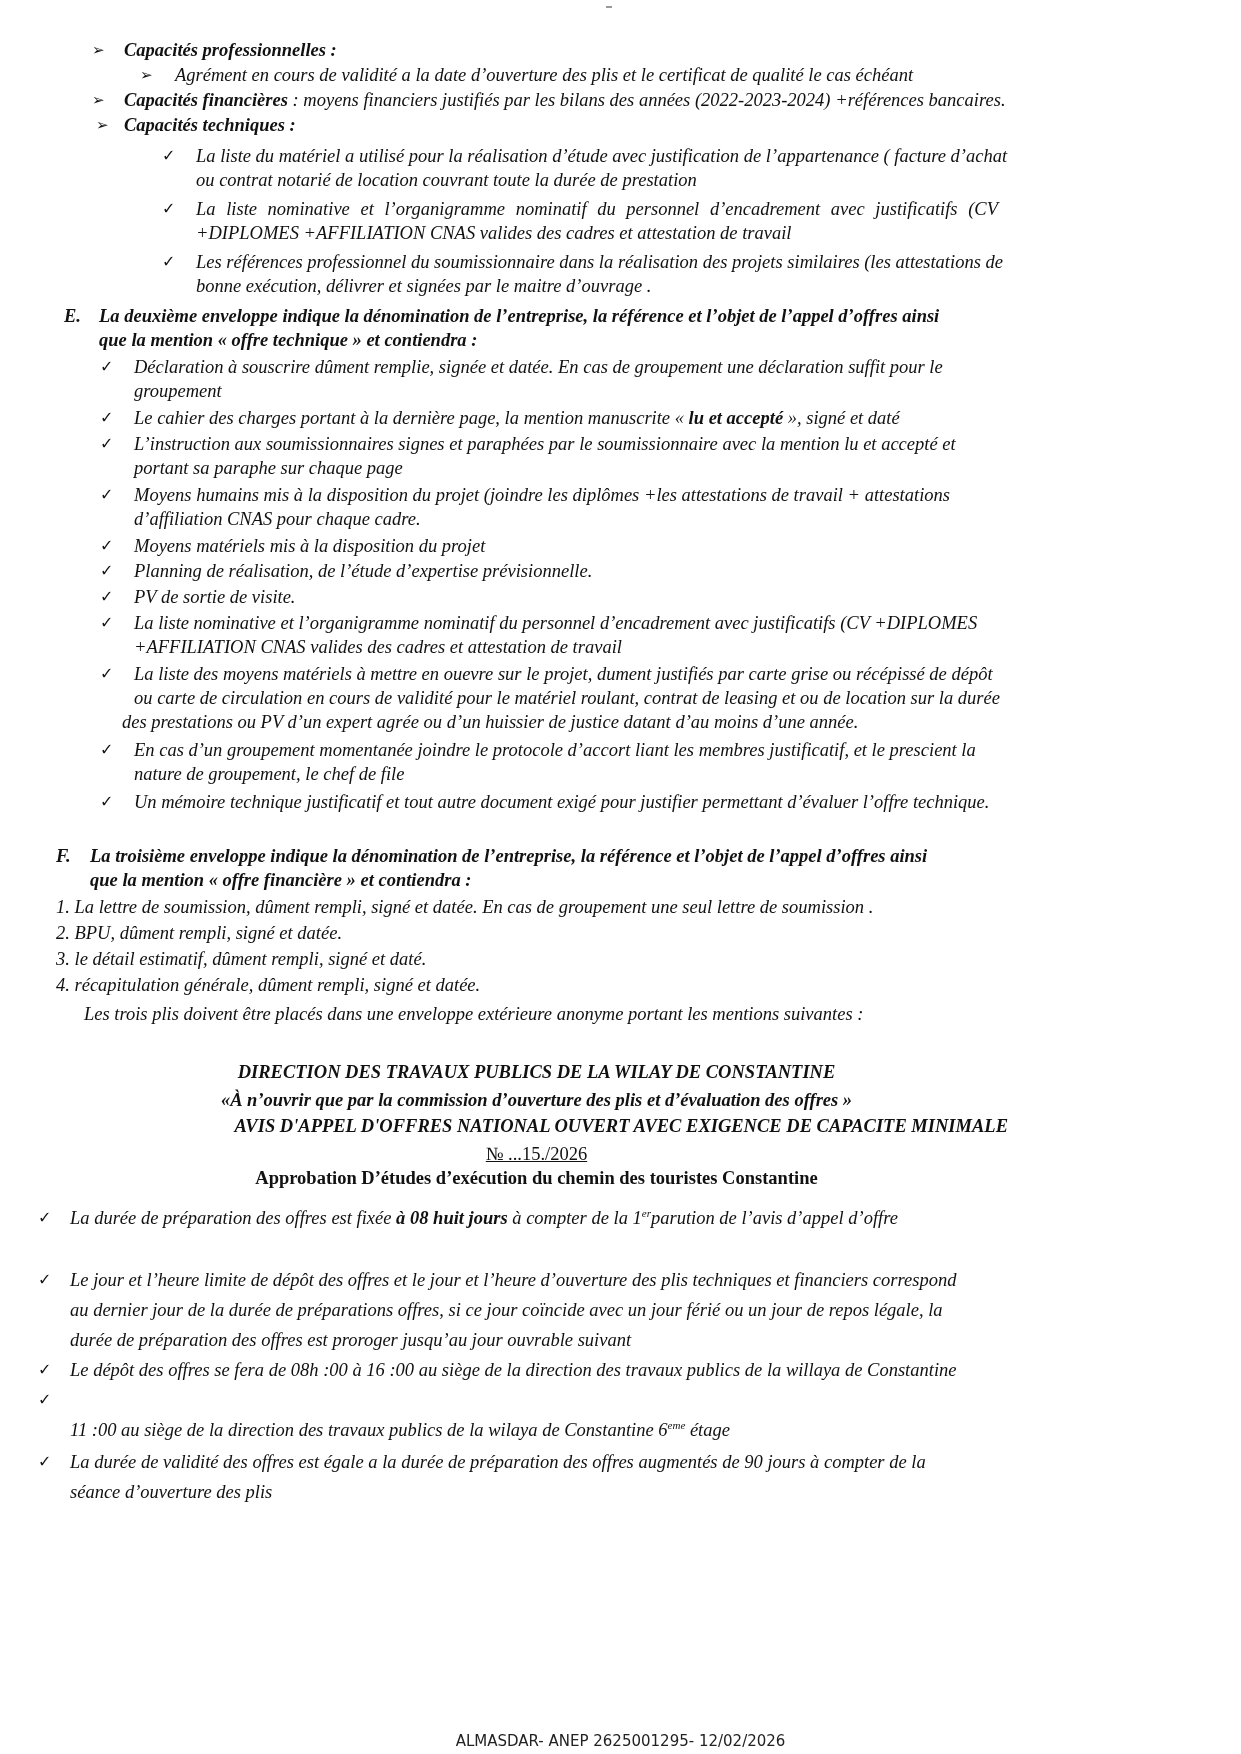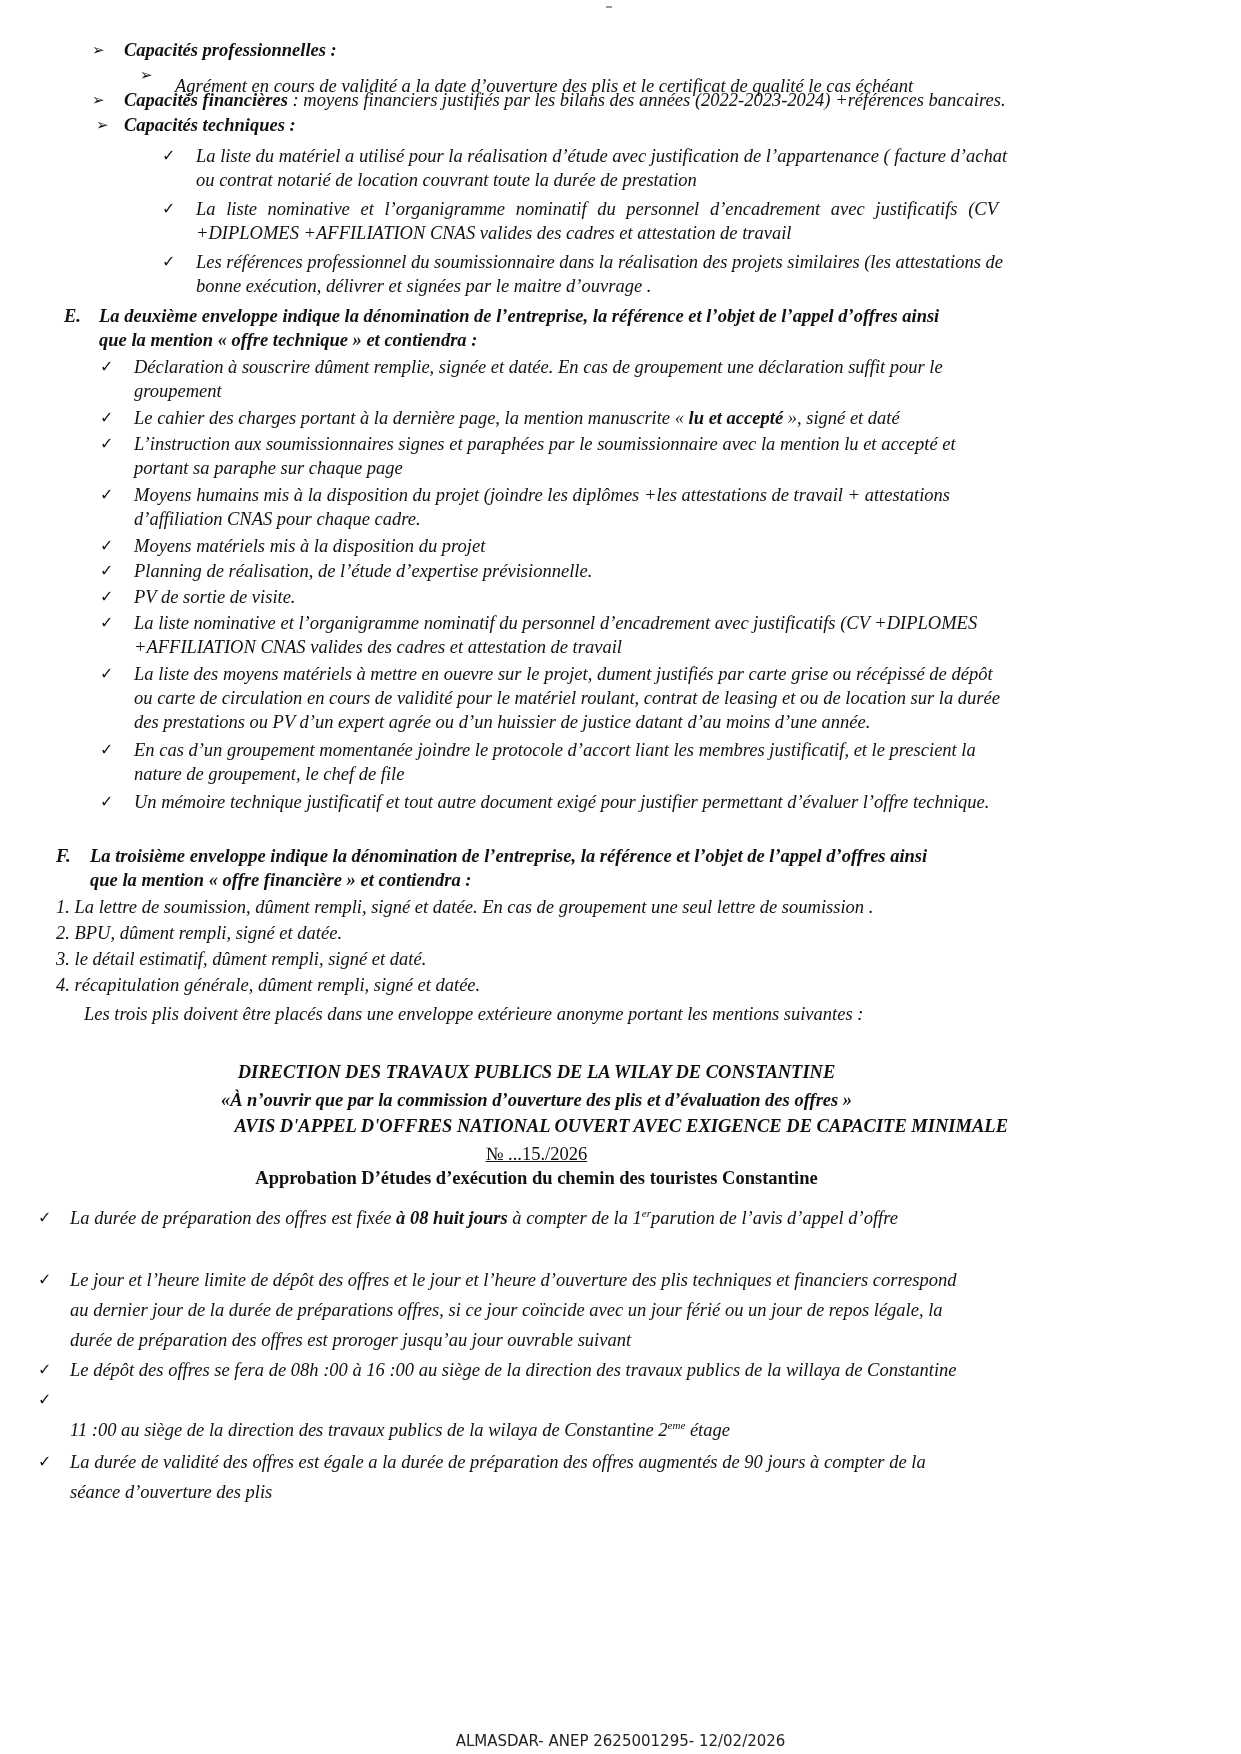--- a/index.html
+++ b/index.html
@@ -20,21 +20,21 @@
 </style>
 </head>
 <body>
 
 <div class="page">
   <div class="mark"></div>
 
   <span class="bul arrow" style="left:92px;top:38px">➢</span>
   <span class="ln b" style="left:124px;top:38px">Capacités professionnelles :</span>
   <span class="bul arrow" style="left:140px;top:63px">➢</span>
-  <span class="ln" style="left:175px;top:74px">Agrément en cours de validité a la date d’ouverture des plis et le certificat de qualité le cas échéant</span>
+  <span class="ln" style="left:175px;top:63px">Agrément en cours de validité a la date d’ouverture des plis et le certificat de qualité le cas échéant</span>
 
   <span class="bul arrow" style="left:92px;top:88px">➢</span>
   <span class="ln" style="left:124px;top:88px"><span class="b">Capacités financières</span><span> : moyens financiers justifiés par les bilans des années (2022-2023-2024) +références bancaires.</span></span>
 
   <span class="bul arrow" style="left:96px;top:113px">➢</span>
   <span class="ln b" style="left:124px;top:113px">Capacités techniques :</span>
 
   <span class="bul" style="left:162px;top:144px">✓</span>
   <span class="ln" style="left:196px;top:144px">La liste du matériel a utilisé pour la réalisation d’étude avec justification de l’appartenance ( facture d’achat</span>
   <span class="ln" style="left:196px;top:168px">ou contrat notarié de location couvrant toute la durée de prestation</span>
@@ -75,21 +75,21 @@
   <span class="bul" style="left:100px;top:585px">✓</span>
   <span class="ln" style="left:134px;top:585px">PV de sortie de visite.</span>
 
   <span class="bul" style="left:100px;top:611px">✓</span>
   <span class="ln" style="left:134px;top:611px">La liste nominative et l’organigramme nominatif du personnel d’encadrement avec justificatifs (CV +DIPLOMES</span>
   <span class="ln" style="left:134px;top:635px">+AFFILIATION CNAS valides des cadres et attestation de travail</span>
 
   <span class="bul" style="left:100px;top:662px">✓</span>
   <span class="ln" style="left:134px;top:662px">La liste des moyens matériels à mettre en ouevre sur le projet, dument justifiés par carte grise ou récépissé de dépôt</span>
   <span class="ln" style="left:134px;top:686px">ou carte de circulation en cours de validité pour le matériel roulant, contrat de leasing et ou de location sur la durée</span>
-  <span class="ln" style="left:134px;top:710px">des prestations ou PV d’un expert agrée ou d’un huissier de justice datant d’au moins d’une année.</span>
+  <span class="ln" style="left:122px;top:710px">des prestations ou PV d’un expert agrée ou d’un huissier de justice datant d’au moins d’une année.</span>
 
   <span class="bul" style="left:100px;top:738px">✓</span>
   <span class="ln" style="left:134px;top:738px">En cas d’un groupement momentanée joindre le protocole d’accort liant les membres justificatif, et le prescient la</span>
   <span class="ln" style="left:134px;top:762px">nature de groupement, le chef de file</span>
 
   <span class="bul" style="left:100px;top:790px">✓</span>
   <span class="ln" style="left:134px;top:790px">Un mémoire technique justificatif et tout autre document exigé pour justifier permettant d’évaluer l’offre technique.</span>
 
   <span class="ln b" style="left:56px;top:844px">F.</span>
   <span class="ln b" style="left:90px;top:844px">La troisième  enveloppe  indique la dénomination de l’entreprise, la référence et l’objet de l’appel d’offres ainsi</span>
@@ -112,20 +112,20 @@
 
   <span class="bul" style="left:38px;top:1268px">✓</span>
   <span class="ln" style="left:70px;top:1298px">au dernier jour de la durée de  préparations offres, si ce jour coïncide avec un jour férié ou un jour de repos légale, la</span>
   <span class="ln" style="left:70px;top:1268px">Le jour et l’heure limite de dépôt des offres et le jour et l’heure d’ouverture des plis techniques et financiers correspond</span>
   <span class="ln" style="left:70px;top:1328px">durée de préparation des offres est proroger jusqu’au jour ouvrable suivant</span>
 
   <span class="bul" style="left:38px;top:1358px">✓</span>
   <span class="ln" style="left:70px;top:1358px">Le dépôt des offres se fera de 08h :00 à 16 :00 au siège de la direction des travaux publics de la willaya de Constantine</span>
 
   <span class="bul" style="left:38px;top:1388px">✓</span>
-  <span class="ln" style="left:70px;top:1418px"><span>11 :00 au siège de la direction des travaux publics de la wilaya de Constantine 2</span><sup>eme</sup><span> étage</span></span>
+  <span class="ln" style="left:70px;top:1418px"><span>11 :00 au siège de la direction des travaux publics de la wilaya de Constantine 6</span><sup>eme</sup><span> étage</span></span>
 
   <span class="bul" style="left:38px;top:1450px">✓</span>
   <span class="ln" style="left:70px;top:1450px">La durée de validité des offres est égale a la durée de préparation des offres augmentés de 90 jours  à compter de la</span>
   <span class="ln" style="left:70px;top:1480px">séance d’ouverture des plis</span>
 
   <div class="footer">ALMASDAR- ANEP 2625001295- 12/02/2026</div>
 </div>
 
 </body></html>

